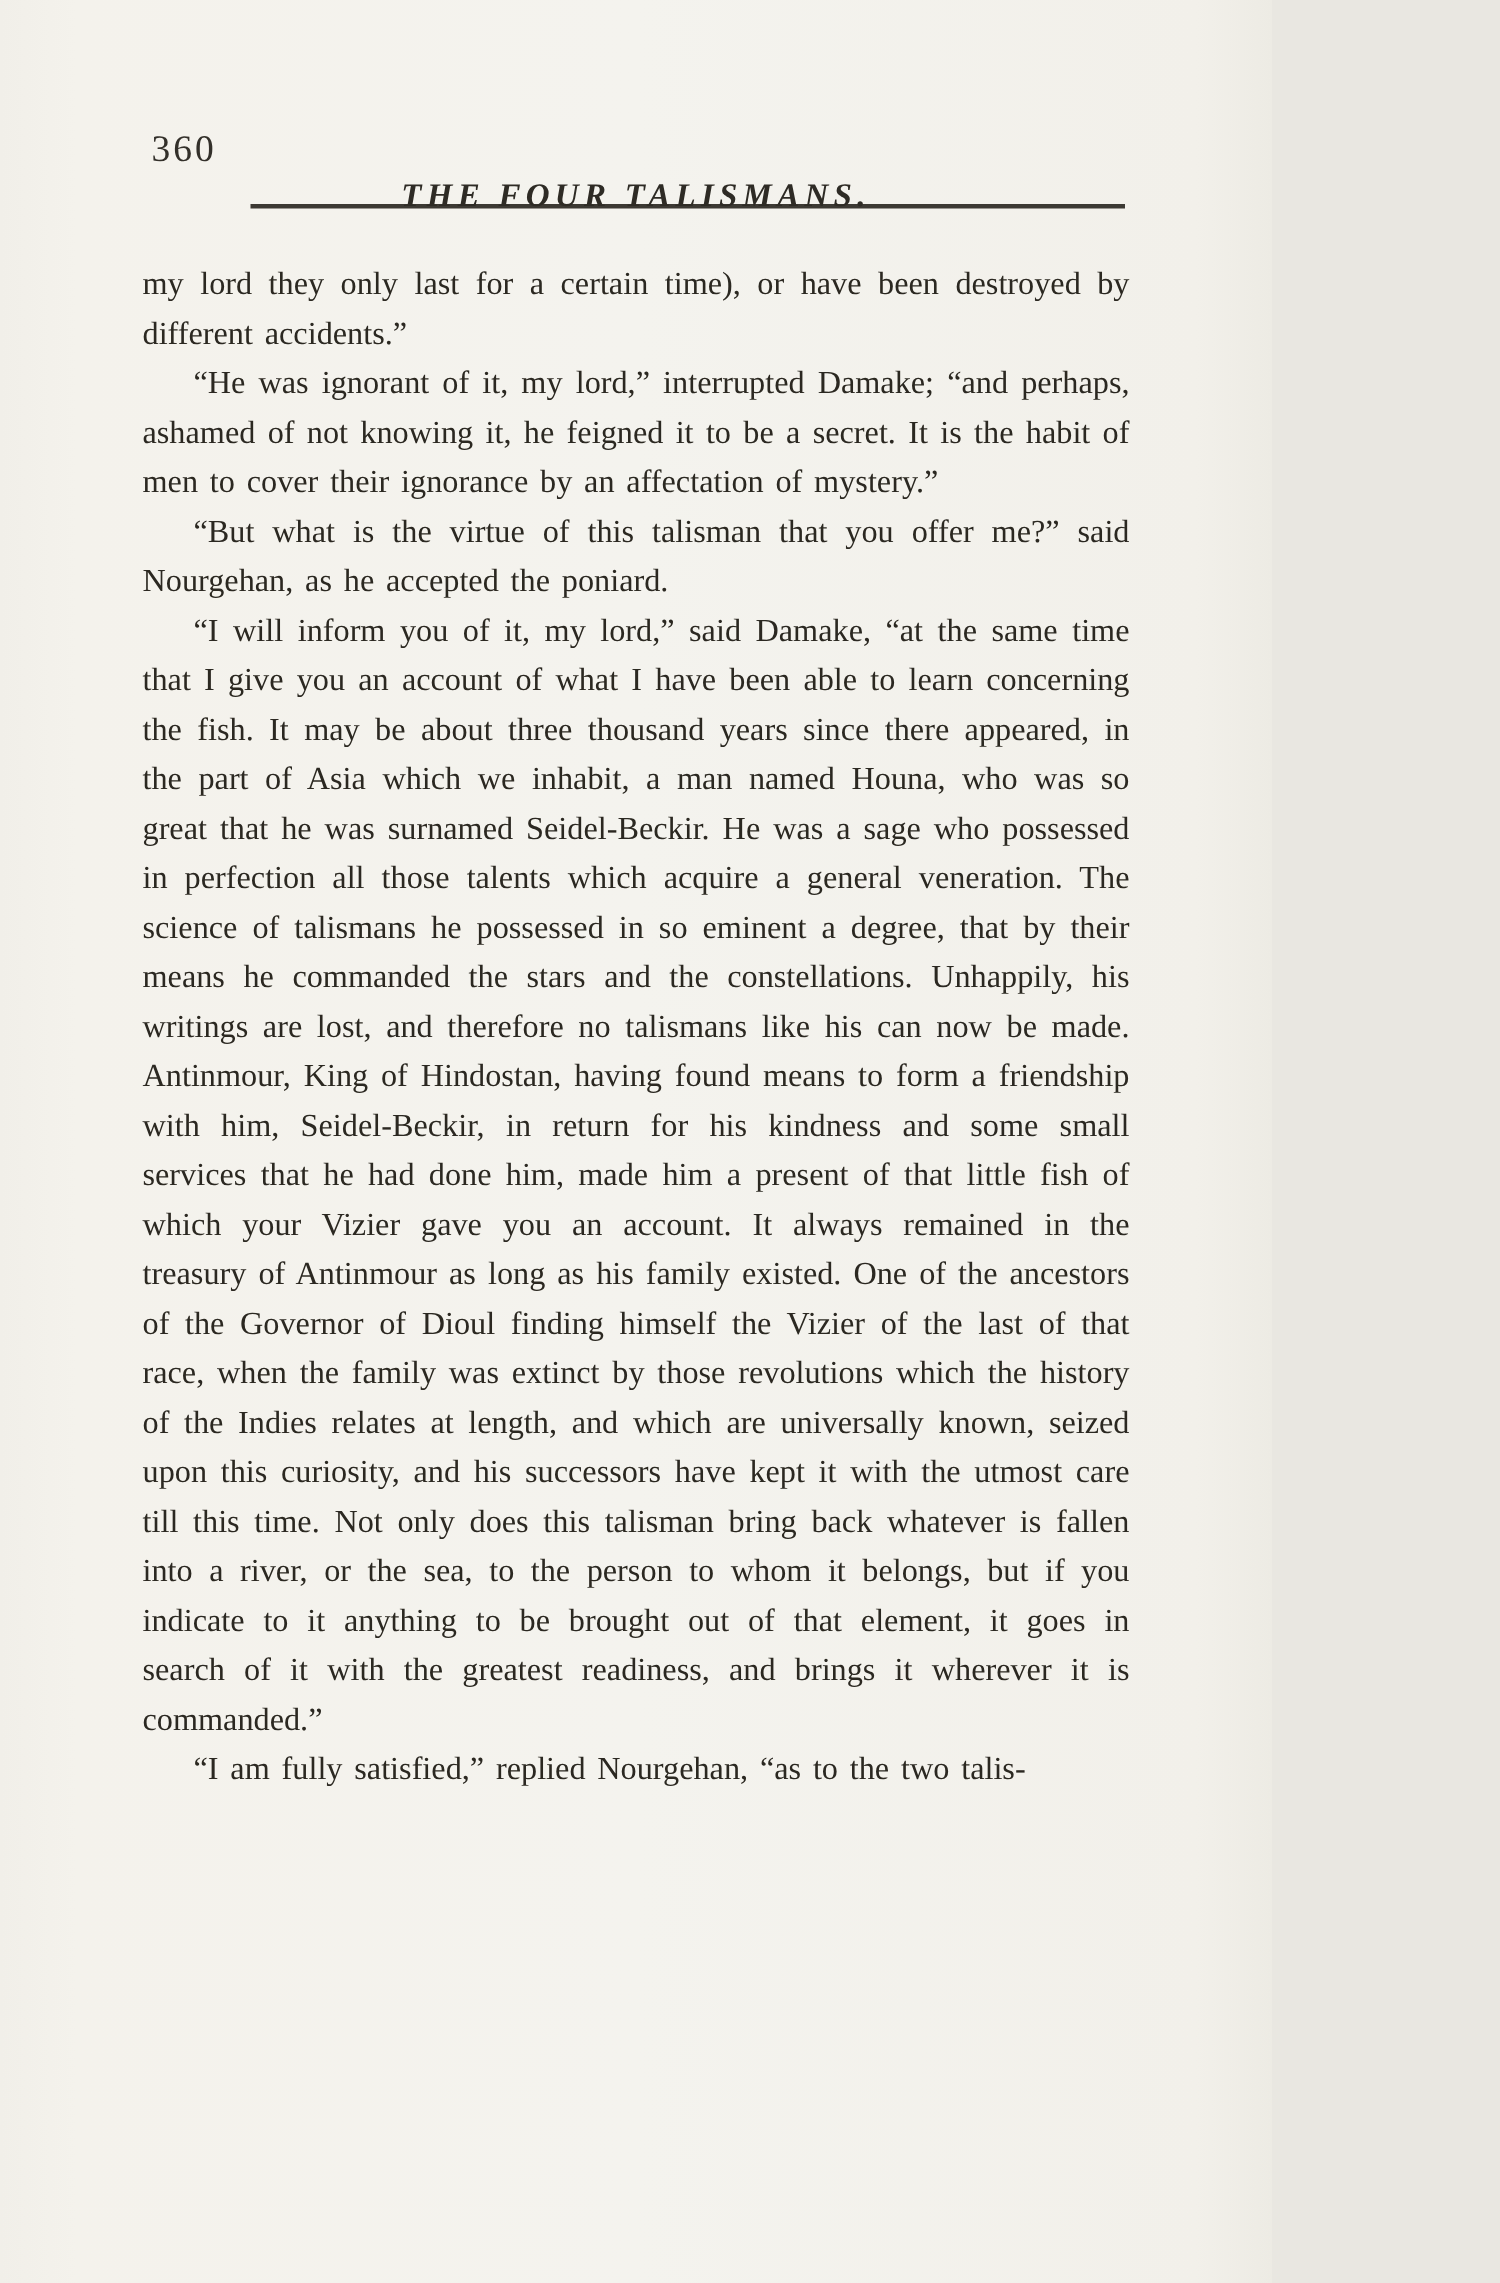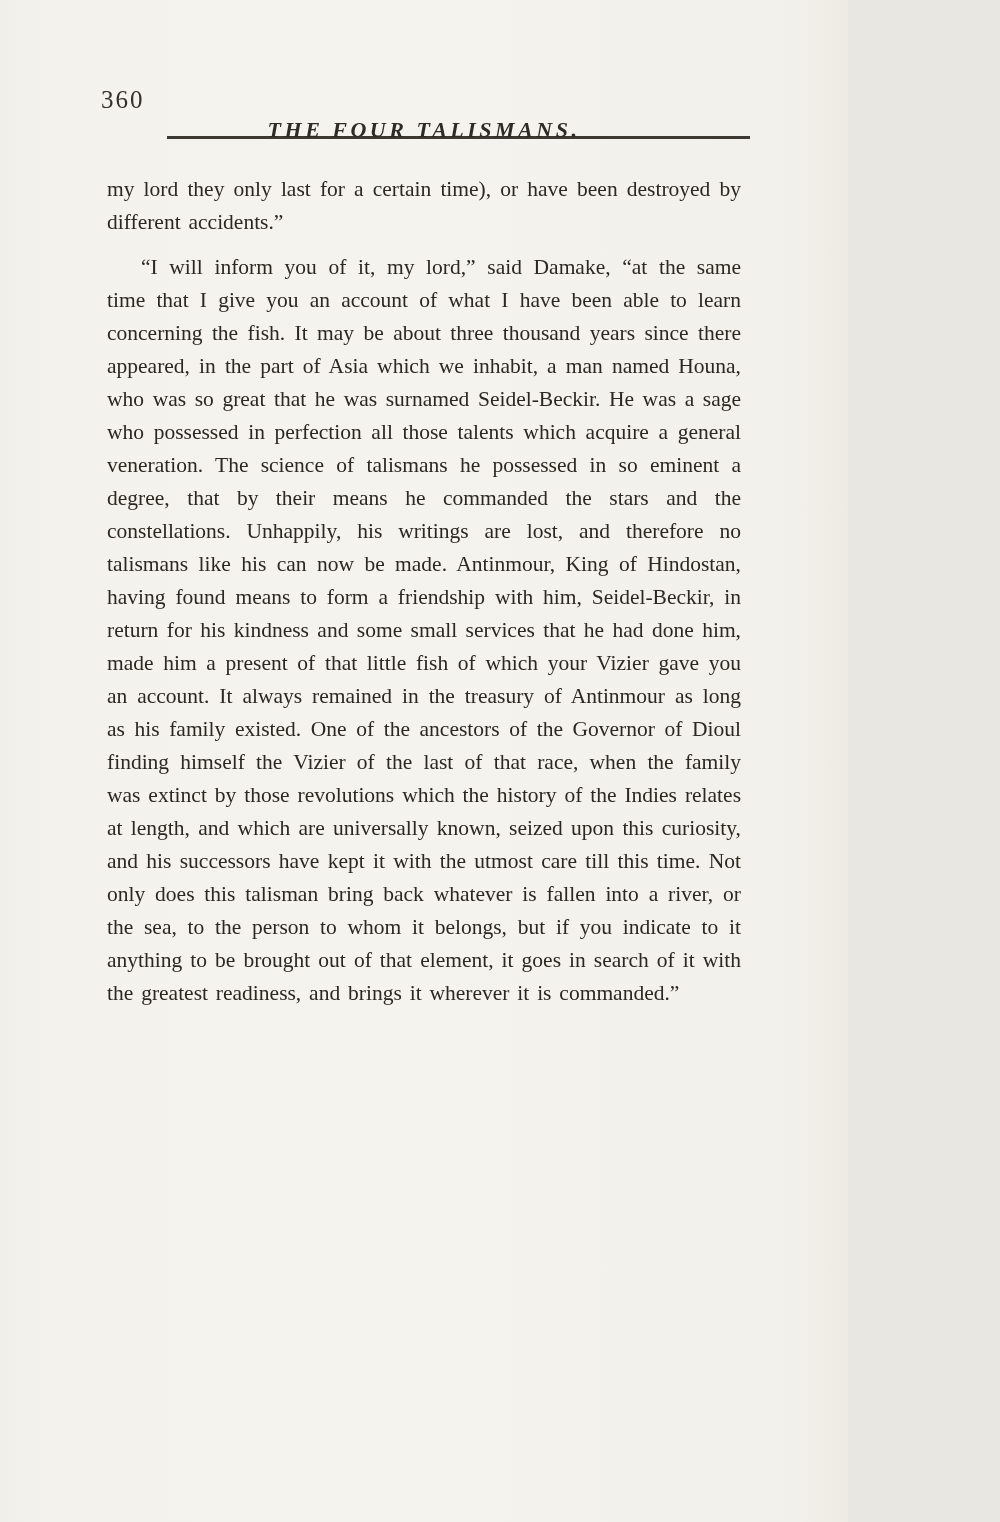--- a/index.html
+++ b/index.html
@@ -52,21 +52,21 @@
   }
   .body-text {
     margin-top: 34px;
     font-size: 21.5px;
     line-height: 33px;
     text-align: justify;
     word-spacing: 2.5px;
     color: #2b2821;
   }
   .body-text p {
-    margin: 12px;
+    margin: 0;
     padding: 0;
     text-indent: 34px;
   }
   .body-text p.noindent {
     text-indent: 0;
   }
   .speck {
     position: absolute;
     background: #6f6c64;
     border-radius: 50%;
@@ -83,21 +83,24 @@
 
   <div class="header">
     <span class="pagenum">360</span>
     <span class="running-title">THE FOUR TALISMANS.</span>
   </div>
 
   <div class="rule"></div>
 
   <div class="body-text">
     <p class="noindent">my lord they only last for a certain time), or have been destroyed by different accidents.”</p>
+    <p>“He was ignorant of it, my lord,” interrupted Damake; “and perhaps, ashamed of not knowing it, he feigned it to be a secret. It is the habit of men to cover their ignorance by an affectation of mystery.”</p>
+    <p>“But what is the virtue of this talisman that you offer me?” said Nourgehan, as he accepted the poniard.</p>
     <p>“I will inform you of it, my lord,” said Damake, “at the same time that I give you an account of what I have been able to learn concerning the fish.  It may be about three thousand years since there appeared, in the part of Asia which we inhabit, a man named Houna, who was so great that he was surnamed Seidel-Beckir.  He was a sage who possessed in perfection all those talents which acquire a general veneration.  The science of talismans he possessed in so eminent a degree, that by their means he commanded the stars and the constellations.  Unhappily, his writings are lost, and therefore no talismans like his can now be made.  Antinmour, King of Hindostan, having found means to form a friendship with him, Seidel-Beckir, in return for his kindness and some small services that he had done him, made him a present of that little fish of which your Vizier gave you an account.  It always remained in the treasury of Antinmour as long as his family existed.  One of the ancestors of the Governor of Dioul finding himself the Vizier of the last of that race, when the family was extinct by those revolutions which the history of the Indies relates at length, and which are universally known, seized upon this curiosity, and his successors have kept it with the utmost care till this time.  Not only does this talisman bring back whatever is fallen into a river, or the sea, to the person to whom it belongs, but if you indicate to it anything to be brought out of that element, it goes in search of it with the greatest readiness, and brings it wherever it is commanded.”</p>
+    <p>“I am fully satisfied,” replied Nourgehan, “as to the two talis-</p>
   </div>
 
   <div class="speck speck-1"></div>
   <div class="speck speck-2"></div>
   <div class="speck speck-3"></div>
   <div class="speck speck-4"></div>
 
 </div>
 
 </body></html>

